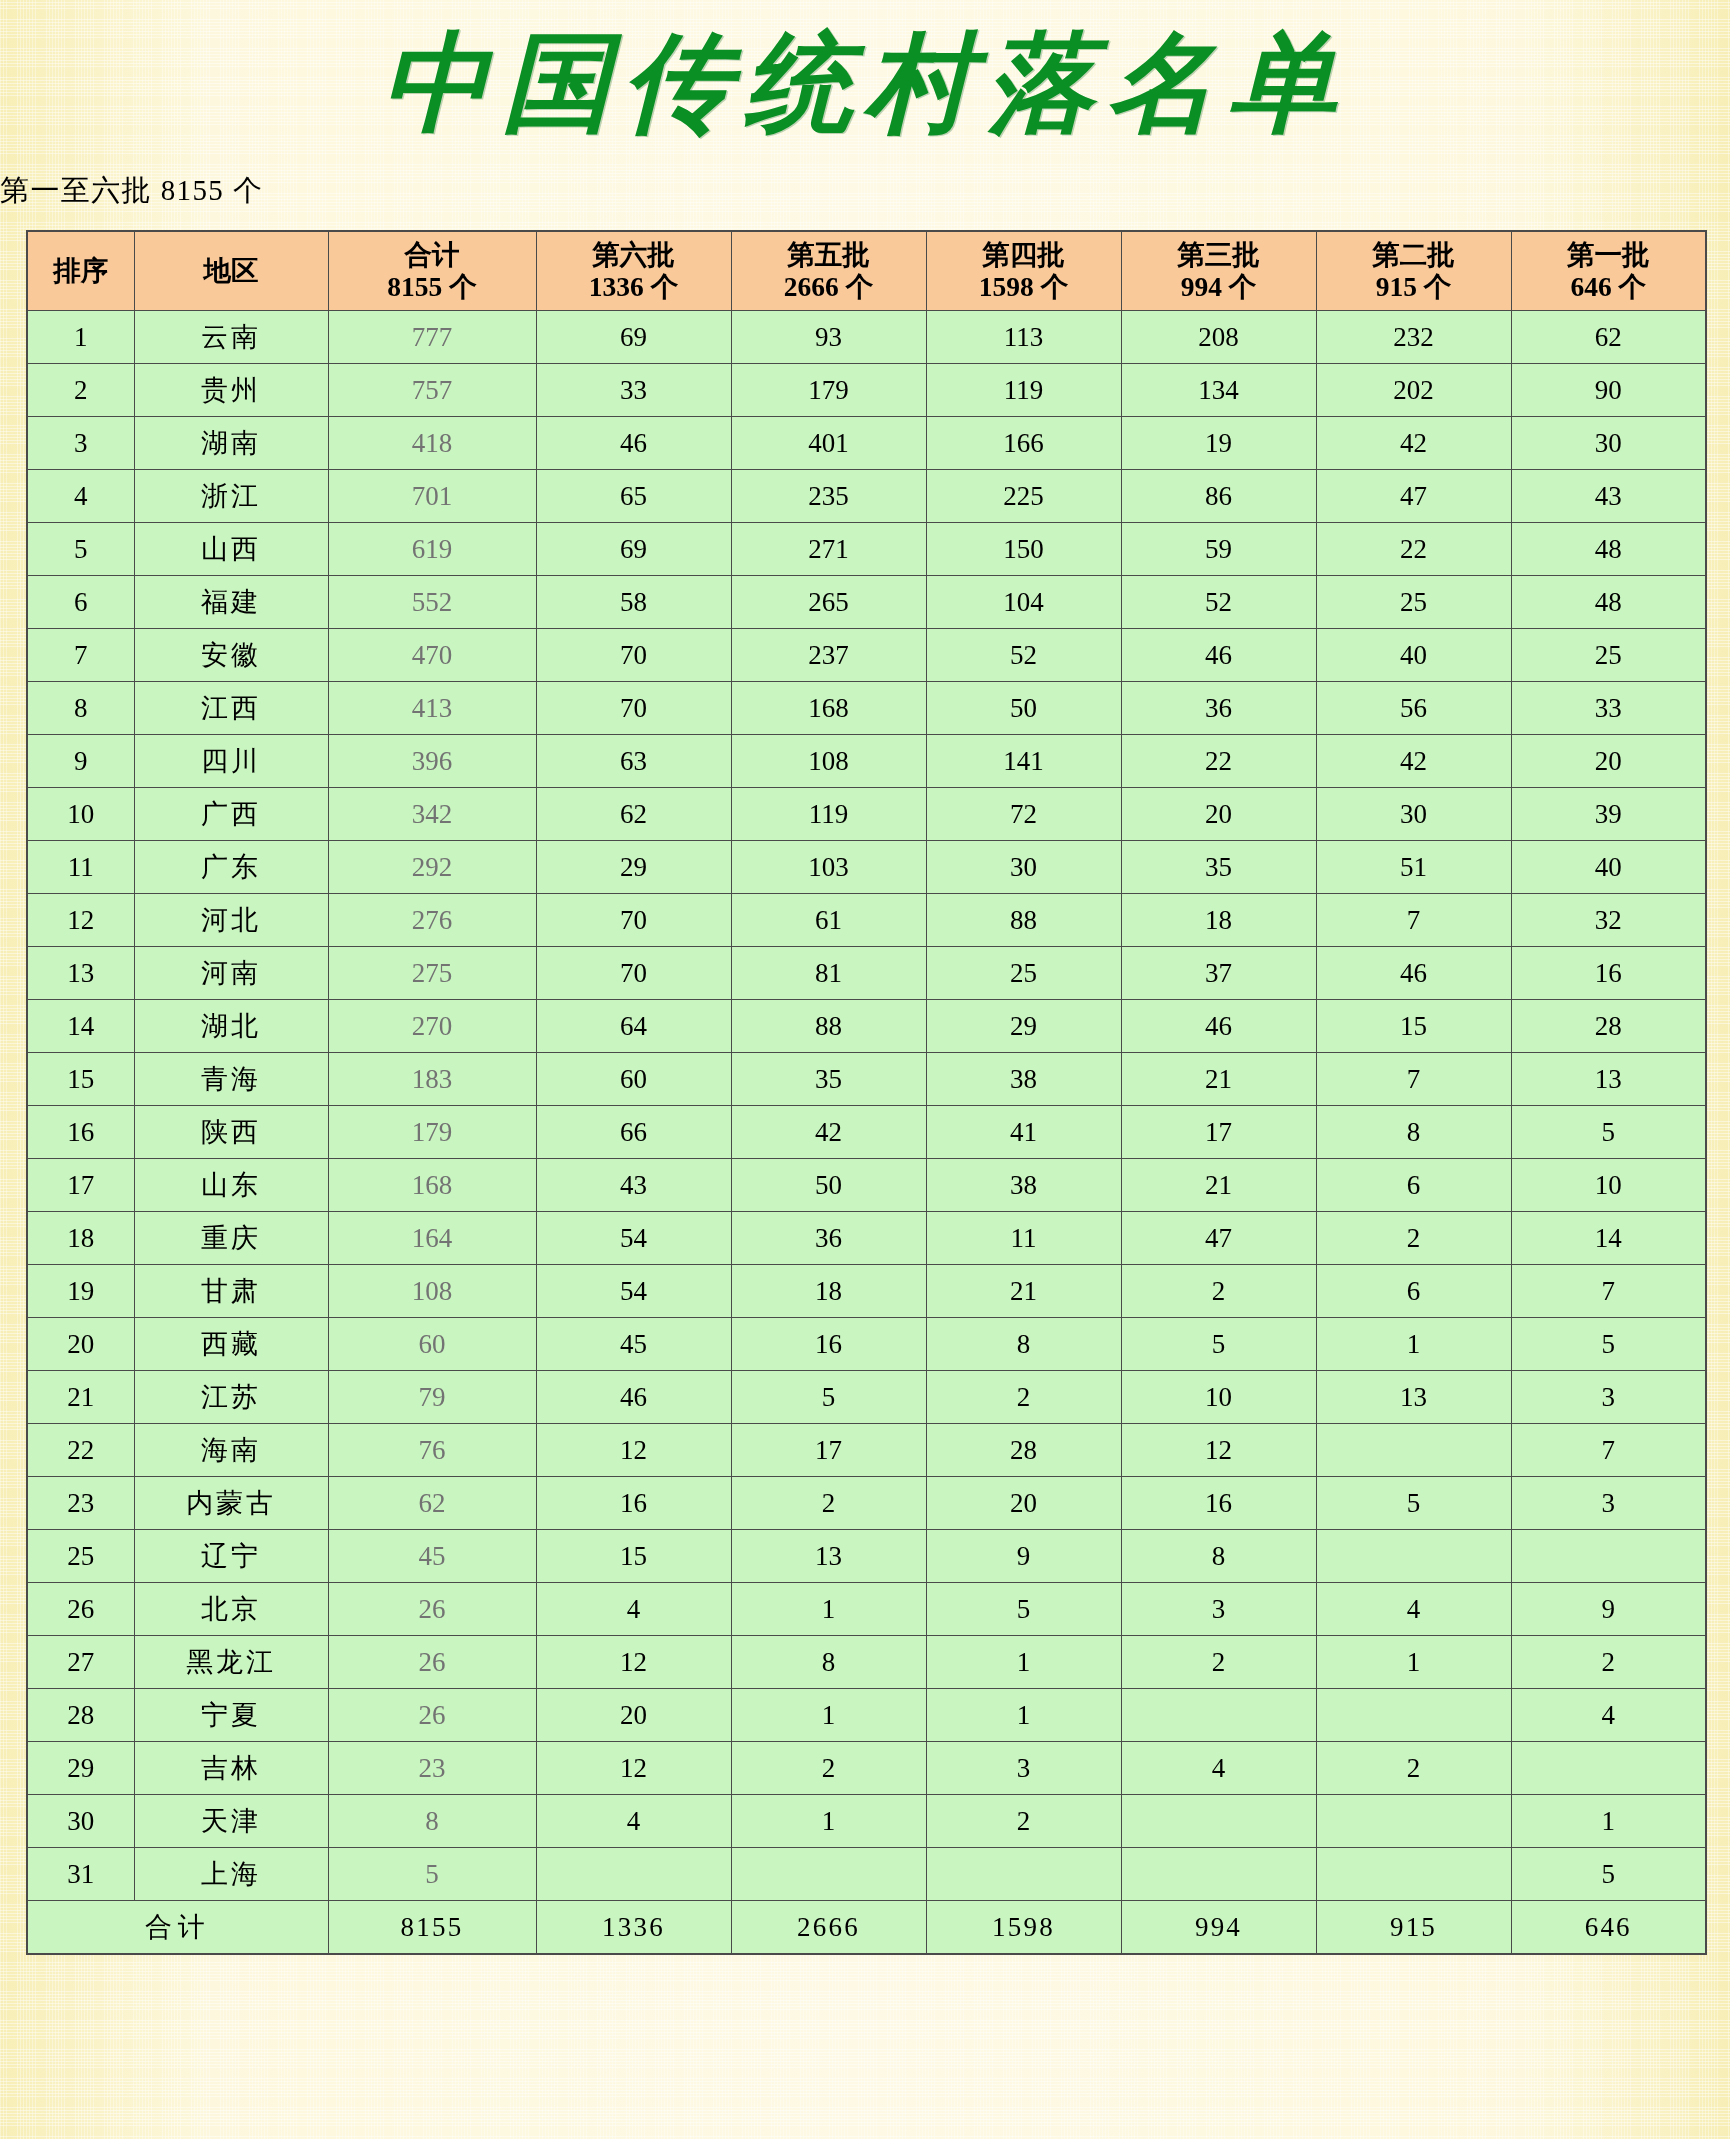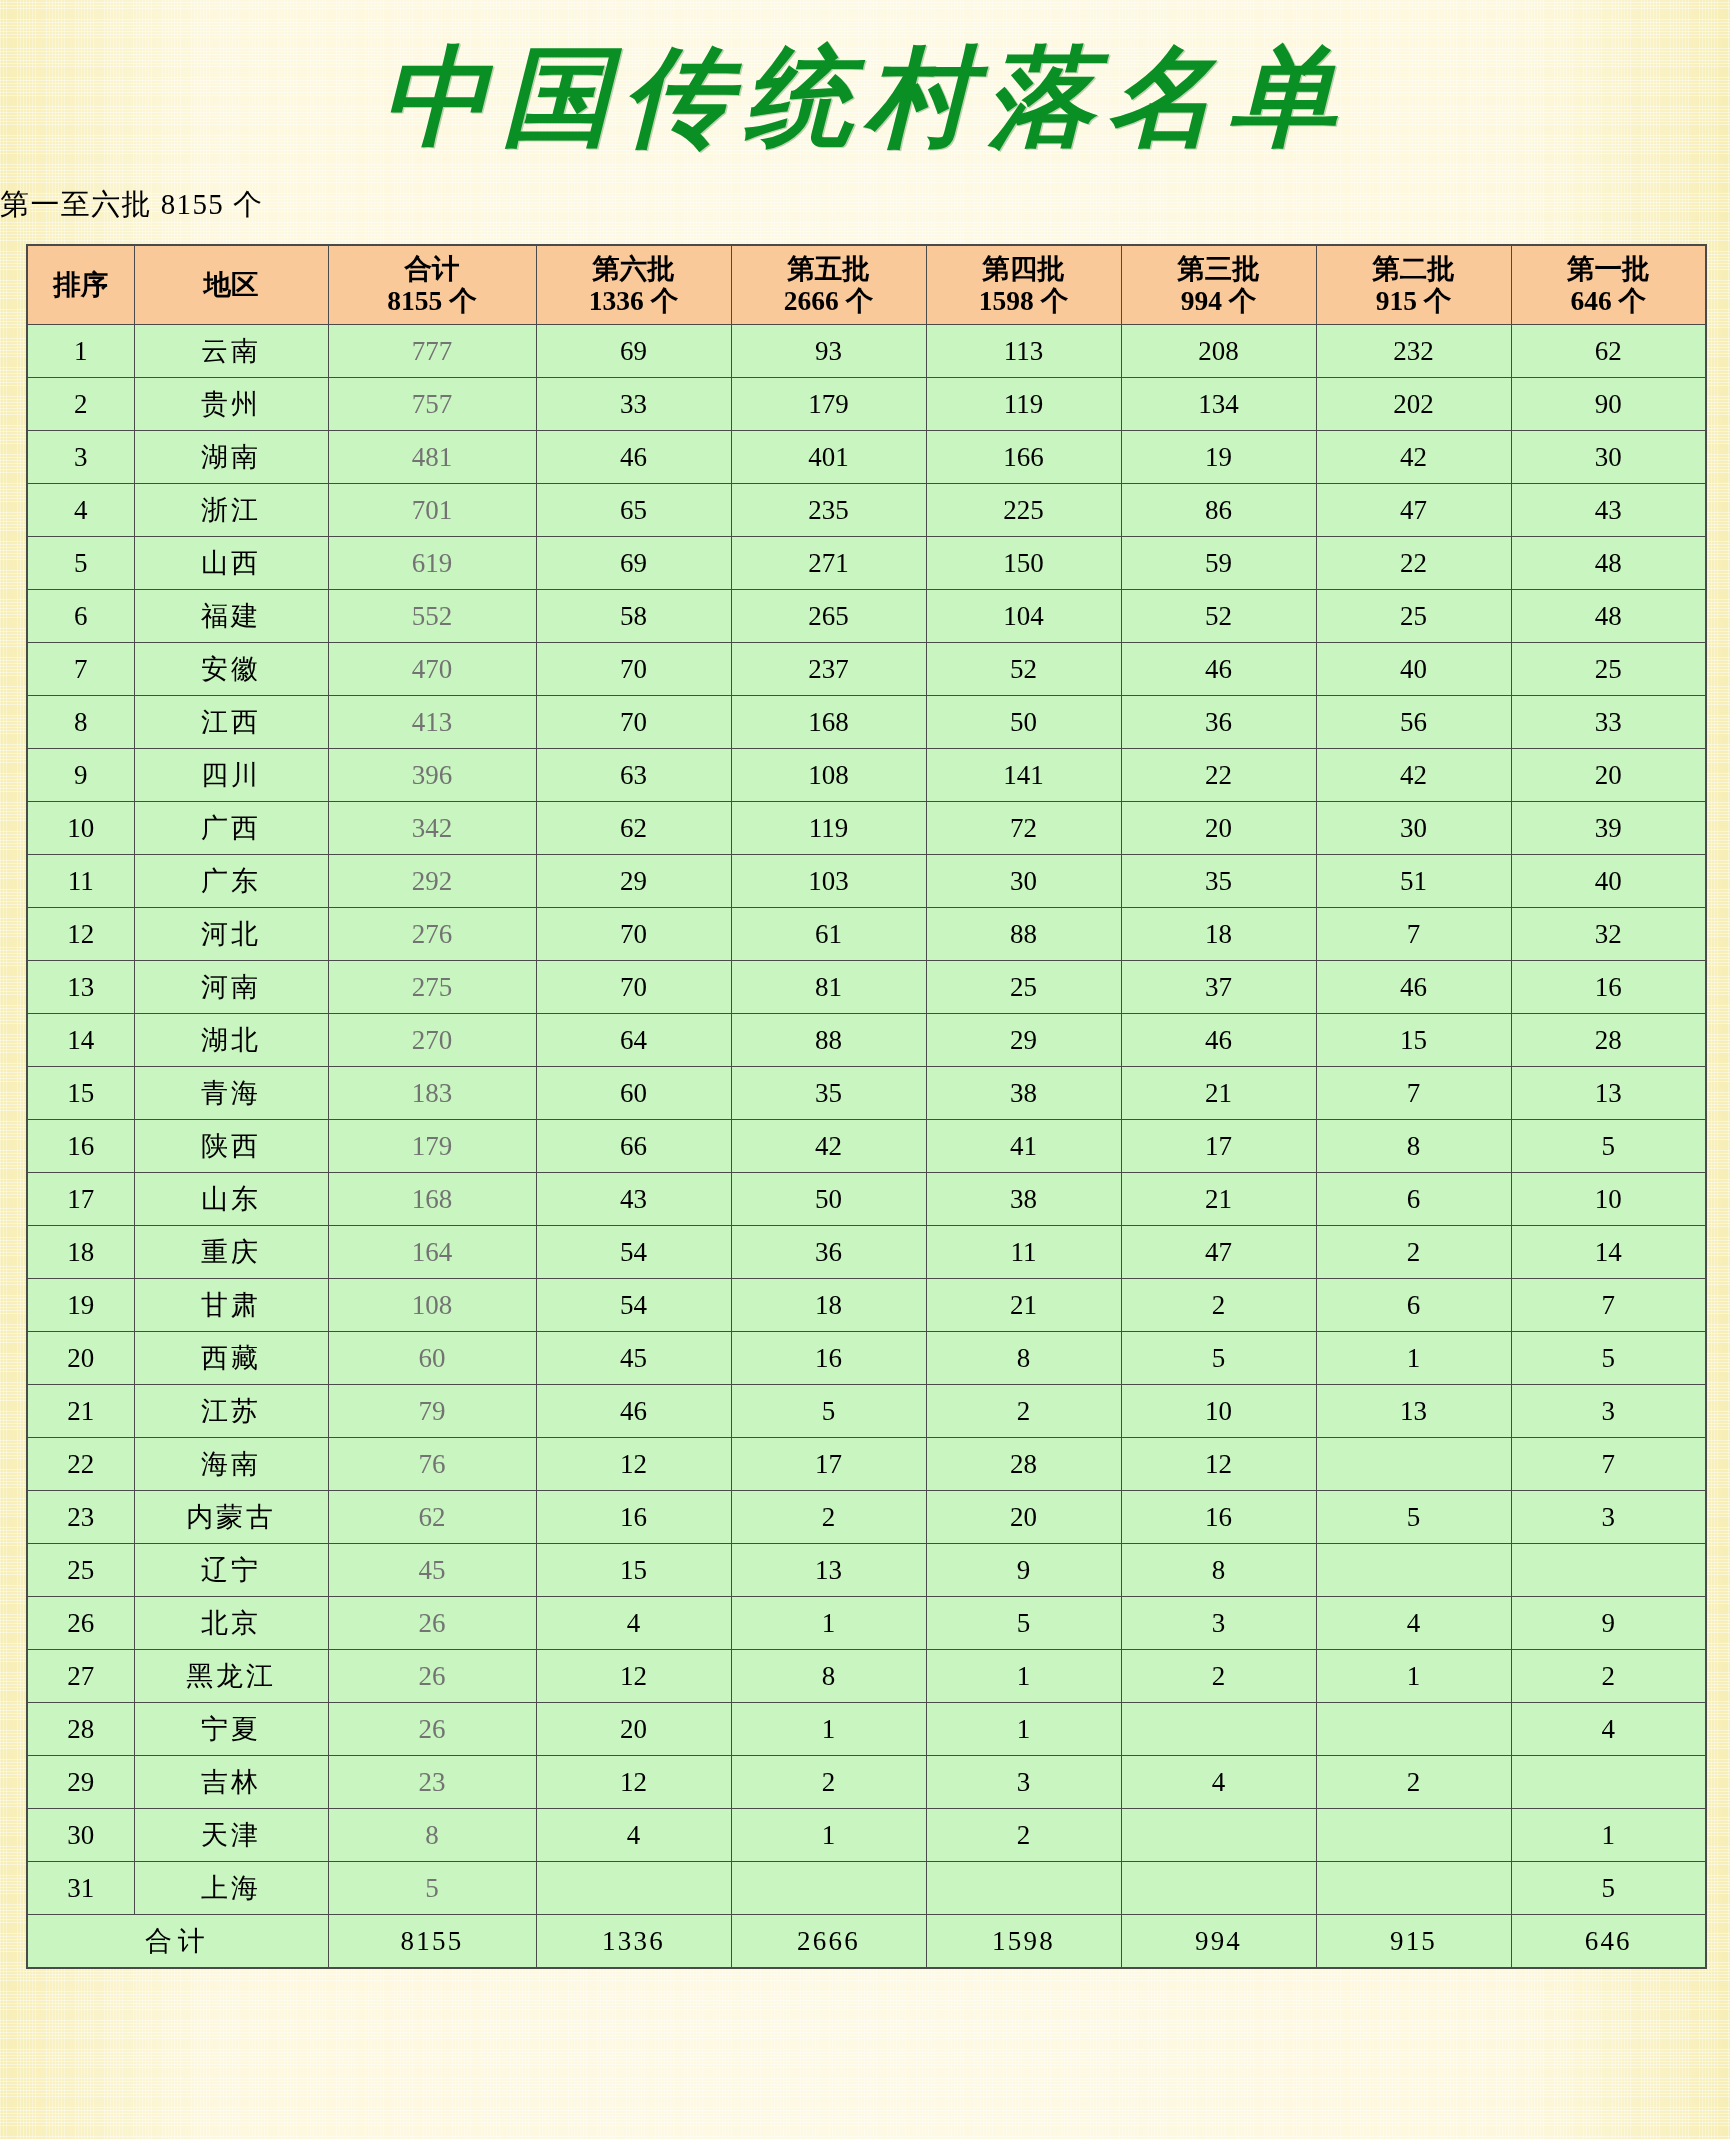--- a/index.html
+++ b/index.html
@@ -25,21 +25,21 @@
     box-sizing: border-box;
   }
   .title {
     text-align: center;
     color: #0a8f24;
     font-family: "Liberation Serif", serif;
     font-size: 108px;
     font-weight: bold;
     font-style: italic;
     letter-spacing: 13px;
-    padding-top: 30px;
+    padding-top: 16px;
     line-height: 1.25;
     text-shadow: 1.4px 1.4px 0 rgba(0,90,20,0.25);
     white-space: nowrap;
   }
   .subtitle {
     text-align: left;
     font-size: 29px;
     margin-top: 20px;
     margin-bottom: 19px;
     letter-spacing: 1.4px;
@@ -177,21 +177,21 @@
             <td>33</td>
             <td>179</td>
             <td>119</td>
             <td>134</td>
             <td>202</td>
             <td>90</td>
           </tr>
           <tr>
             <td class="rank">3</td>
             <td class="region">湖南</td>
-            <td class="total">481</td>
+            <td class="total">418</td>
             <td>46</td>
             <td>401</td>
             <td>166</td>
             <td>19</td>
             <td>42</td>
             <td>30</td>
           </tr>
           <tr>
             <td class="rank">4</td>
             <td class="region">浙江</td>

